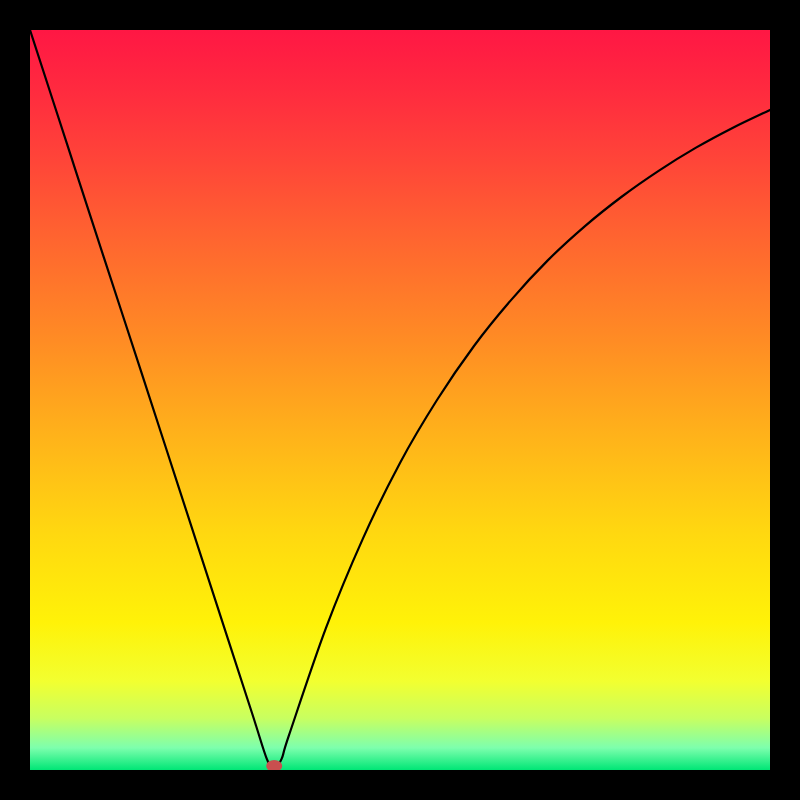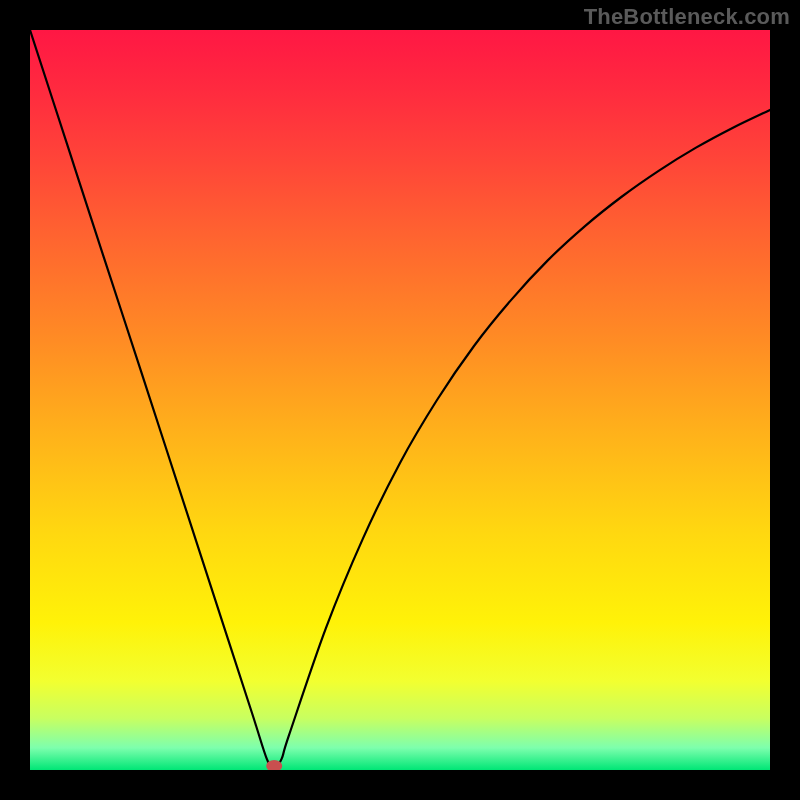--- a/index.html
+++ b/index.html
@@ -35,21 +35,20 @@
     overflow: hidden;
   }
   svg {
     display: block;
   }
 </style>
 </head>
 <body>
 
 <div class="frame">
-  <div class="watermark">TheBottleneck.com</div>
   <div class="plot-area">
     <svg id="chart-svg" width="740" height="740" viewBox="0 0 740 740" preserveAspectRatio="none">
       <defs>
         <linearGradient id="bg-grad" x1="0" y1="0" x2="0" y2="1">
             <stop offset="0%" stop-color="#ff1744"></stop>
             <stop offset="8%" stop-color="#ff2a3f"></stop>
             <stop offset="18%" stop-color="#ff4638"></stop>
             <stop offset="30%" stop-color="#ff6a2e"></stop>
             <stop offset="42%" stop-color="#ff8c24"></stop>
             <stop offset="55.00000000000001%" stop-color="#ffb31a"></stop>

